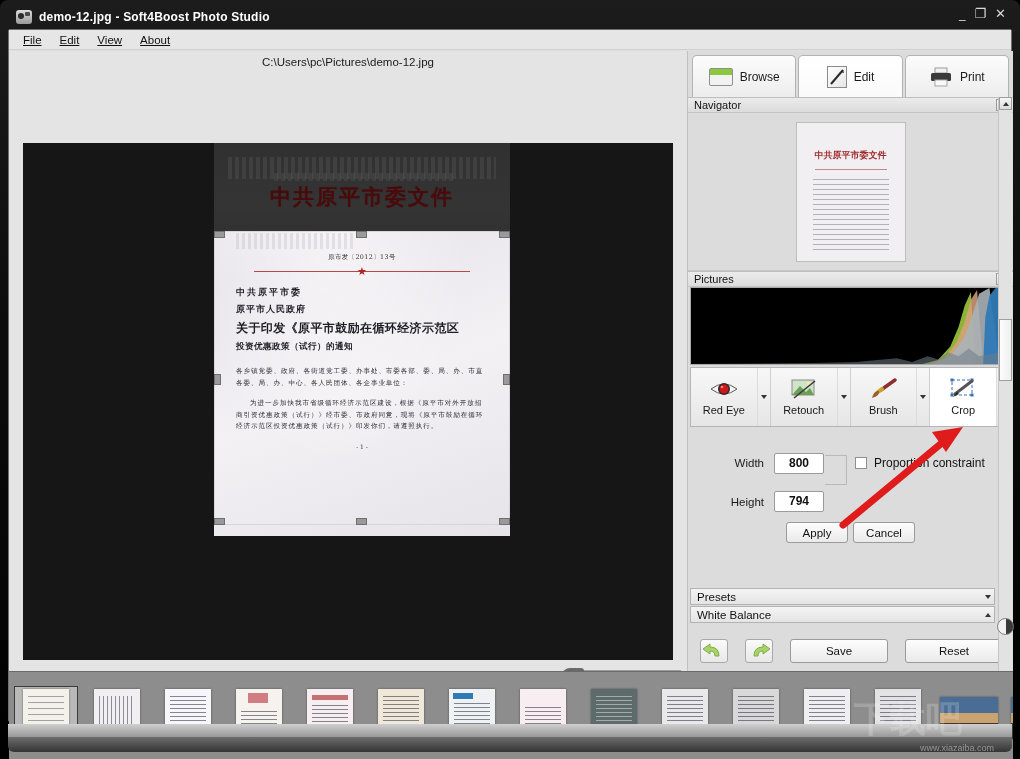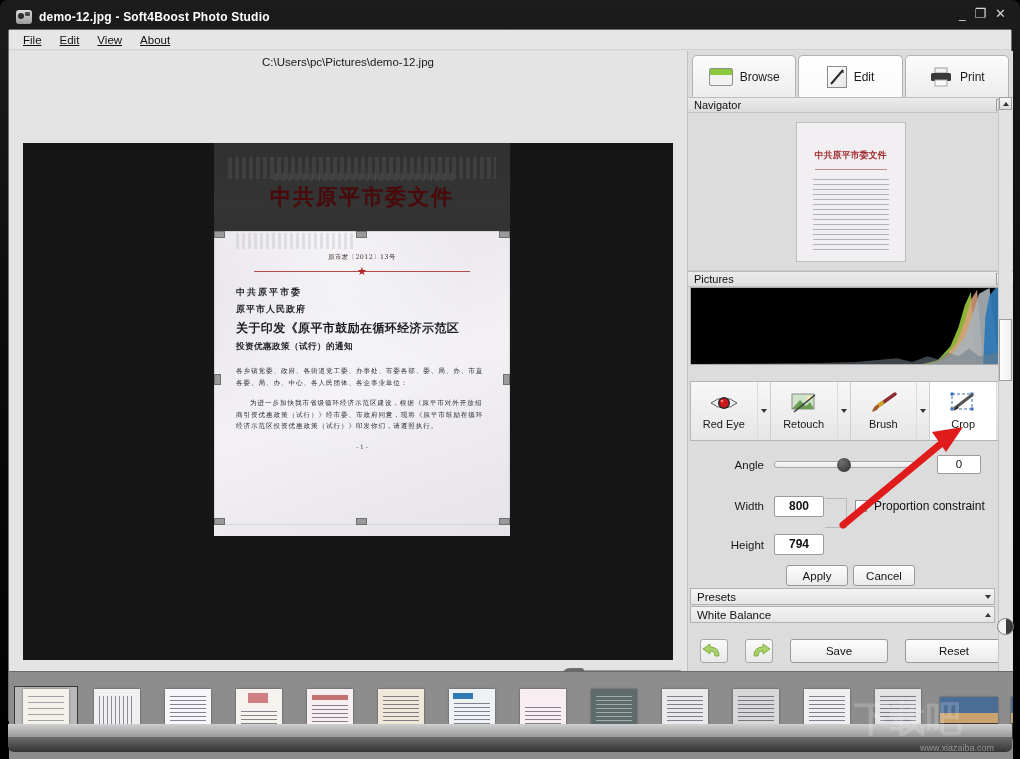--- a/index.html
+++ b/index.html
@@ -228,21 +228,21 @@
   }
   .nav-rule{ position:absolute; left:18px; right:18px; top:46px; height:1px; background:#c08a8a;}
   .nav-lines{ position:absolute; left:16px; right:16px; top:56px; bottom:10px;
      background:repeating-linear-gradient(180deg, rgba(60,60,80,.35) 0 1px, transparent 1px 5px);}
   .hist-body{
     height:78px; background:#000; position:relative; overflow:hidden;
     border:1px solid #a9a9a9; margin:0 2px;
   }
   
   .tools{
-    display:flex; margin:16px 2px 0 2px; height:60px;
+    display:flex; margin:2px 2px 0 2px; height:60px;
     background:linear-gradient(180deg,#f7f7f7,#e6e6e6);
     border:1px solid #b5b5b5;
   }
   .tool{
     flex:1; display:flex; align-items:stretch; border-right:1px solid #cfcfcf;
   }
   .tool .face{
     flex:1; display:flex; flex-direction:column; align-items:center; justify-content:center; gap:2px;
     font-size:11px; color:#171717;
   }
@@ -578,28 +578,20 @@
               </span>
               <span>Crop</span>
             </div>
             <div class="drop">
                 <i class="tri-down"></i>
               </div>
           </div>
         </div>
 
         <div class="crop-ctl">
-          <div class="row">
-            <span class="lbl">Angle</span>
-            <span class="slider-track">
-              <span class="slider-knob"></span>
-            </span>
-            <span style="flex:1"></span>
-            <span class="numbox" style="margin-right:32px">0</span>
-          </div>
 
           <div class="row">
             <span class="lbl">Width</span>
             <span class="spin-field">800</span>
             <span class="bracket" style="margin-left:1px;margin-top:14px"></span>
             <span class="chk" style="margin-left:8px"></span>
             <span style="font-size:12px;color:#111">Proportion constraint</span>
           </div>
 
           <div class="row" style="margin-top:-4px">

